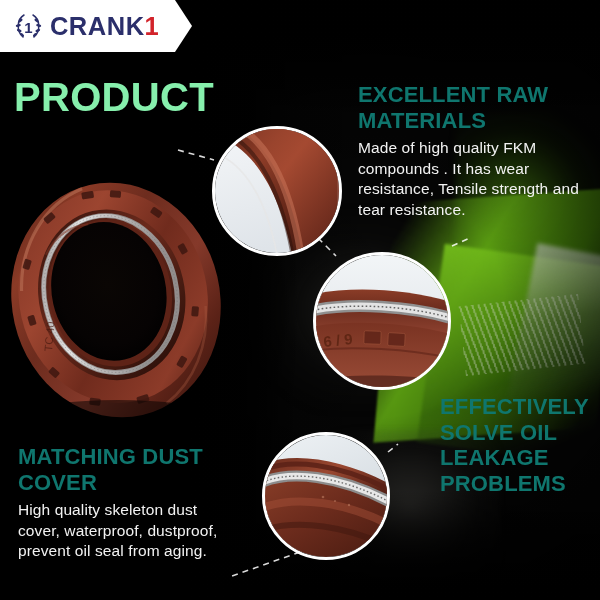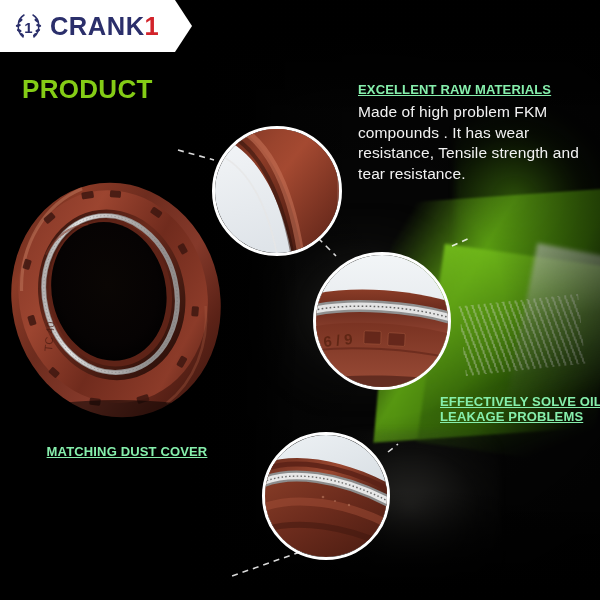--- a/index.html
+++ b/index.html
@@ -83,36 +83,36 @@
   .wreath svg { display:block; }
   .brand-word {
     font-size:25px; font-weight:700; letter-spacing:.5px;
     color:#2b2f6b; line-height:1; font-family:"Liberation Sans", sans-serif;
     font-stretch:condensed; transform:scaleX(1.02);
   }
   .brand-one { color:#d2232a; }
 
   
   .title {
-    position:absolute; left:22px; top:76px; width:230px;
-    color:#84cc16; font-weight:700; font-size:26px; line-height:1.06;
+    position:absolute; left:14px; top:76px; width:230px;
+    color:#86efac; font-weight:700; font-size:40px; line-height:1.06;
     letter-spacing:.3px;
   }
   .blk { position:absolute; }
   .blk h3 {
-    color:#86efac; font-weight:700; font-size:13px; line-height:1.16;
-    letter-spacing:.15px; margin-bottom:5px;text-decoration:underline;
+    color:#0f766e; font-weight:700; font-size:22px; line-height:1.16;
+    letter-spacing:.15px; margin-bottom:5px;
   }
   .blk p {
     color:#f2f2f2; font-weight:400; font-size:15.5px; line-height:1.33;
     letter-spacing:.1px;
   }
   #blk-raw   { left:358px; top:82px;  width:232px; }
   #blk-oil   { left:392px; top:394px; width:200px;margin-left:48px; }
-  #blk-dust  { left:18px;  top:444px; width:218px;text-align:center; }
+  #blk-dust  { left:18px;  top:444px; width:218px; }
 
   
   .hero { position:absolute; left:2px; top:176px; width:228px; height:248px; }
   .hero svg { display:block; }
 
   
   .callout { position:absolute; border-radius:50%; overflow:hidden; border:3px solid #ffffff; }
   #callout-1 { left:212px; top:126px; width:130px; height:130px; }
   #callout-2 { left:313px; top:252px; width:138px; height:138px; }
   #callout-3 { left:262px; top:432px; width:128px; height:128px; }
@@ -376,24 +376,25 @@
     </span>
     <span class="brand-word"><span>CRANK</span><span class="brand-one">1</span></span>
   </div>
 
   <div class="title">
     <div>PRODUCT</div>
   </div>
 
   <div class="blk" id="blk-raw">
     <h3>EXCELLENT RAW MATERIALS</h3>
-    <p>Made of high problem FKM compounds . It has wear resistance, Tensile strength and tear resistance.</p>
+    <p>Made of high quality FKM compounds . It has wear resistance, Tensile strength and tear resistance.</p>
   </div>
 
   <div class="blk" id="blk-oil">
     <h3>EFFECTIVELY SOLVE OIL LEAKAGE PROBLEMS</h3>
   </div>
 
   <div class="blk" id="blk-dust">
     <h3>MATCHING DUST COVER</h3>
+    <p>High quality skeleton dust cover, waterproof, dustproof, prevent oil seal from aging.</p>
   </div>
 
 </div>
 
 </body></html>

